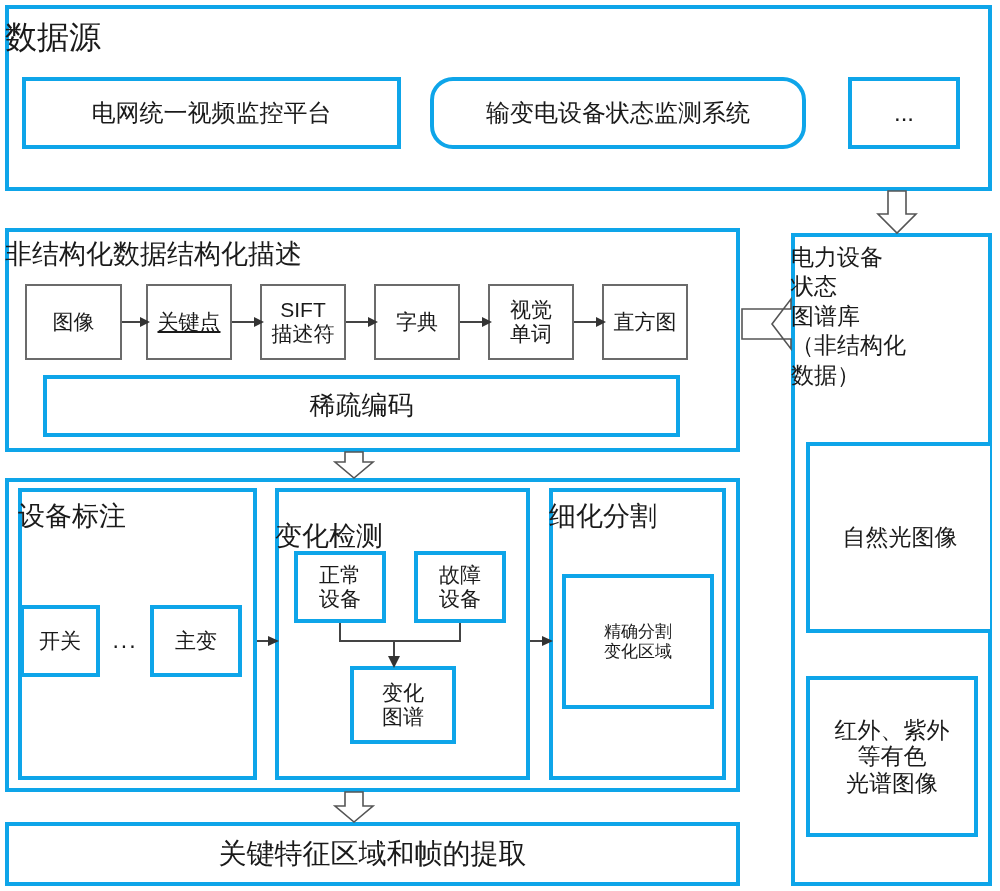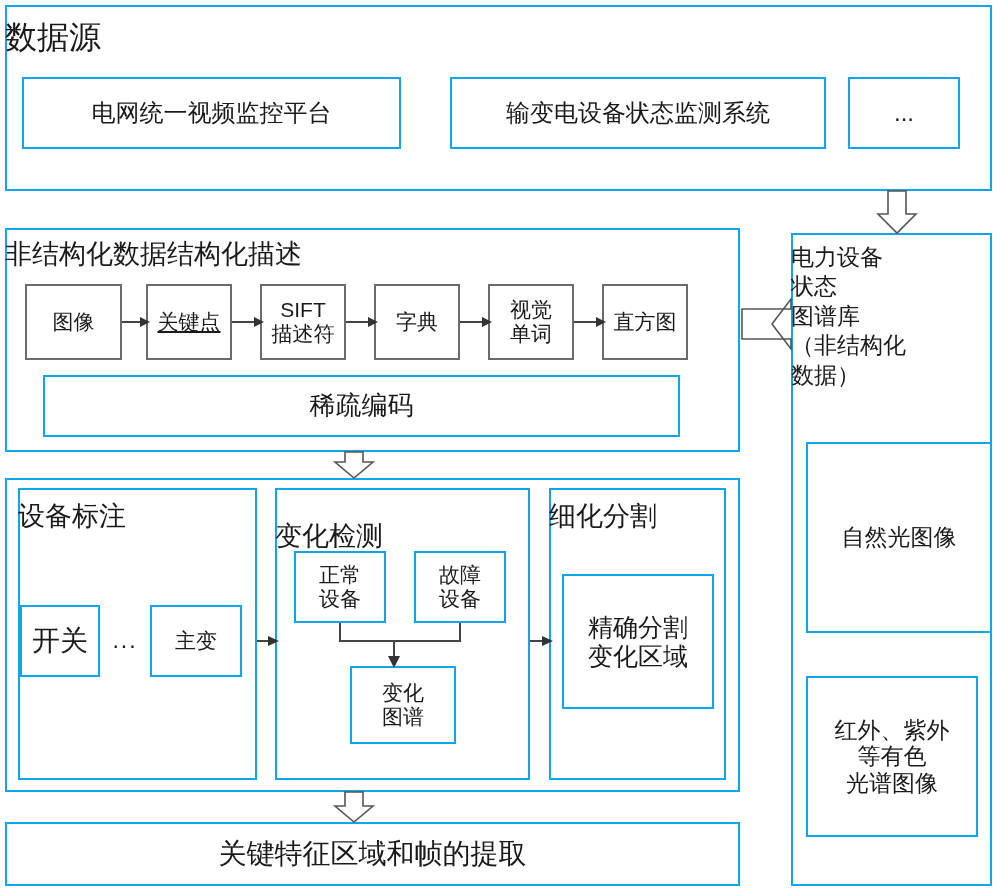--- a/index.html
+++ b/index.html
@@ -1,31 +1,31 @@
 <!DOCTYPE html>
 <html><head>
 <meta charset="utf-8">
 <style>
   html,body{margin:0;padding:0;background:#ffffff;}
   body{
     width:1000px;height:891px;position:relative;overflow:hidden;
     font-family:"Liberation Sans","DejaVu Sans",sans-serif;
     color:#1a1a1a;
   }
-  .box{position:absolute;box-sizing:border-box;border:2px solid #0ea5e9;background:#ffffff;}
+  .box{position:absolute;box-sizing:border-box;border:4px solid #0ea5e9;background:#ffffff;}
   .lbl{position:absolute;box-sizing:border-box;display:flex;align-items:center;justify-content:center;text-align:center;line-height:1.12;}
   .ctr{display:flex;align-items:center;justify-content:center;text-align:center;line-height:1.15;width:100%;height:100%;box-sizing:border-box;}
   .title{position:absolute;width:100%;text-align:left;}
   svg.ov{position:absolute;left:0;top:0;width:1000px;height:891px;pointer-events:none;}
 
   
   #ds-outer{left:5px;top:5px;width:987px;height:186px;}
   #ds-title{left:5px;top:16px;width:987px;font-size:32px;}
   #ds-b1{left:22px;top:77px;width:379px;height:72px;}
-  #ds-b2{left:450px;top:77px;width:376px;height:72px;}
+  #ds-b2{left:430px;top:77px;width:376px;height:72px;border-radius:23px;}
   #ds-b3{left:848px;top:77px;width:112px;height:72px;}
   .ds-txt{font-size:24px;}
 
   
   #pl-outer{left:5px;top:228px;width:735px;height:224px;}
   #pl-title{left:5px;top:236px;width:735px;font-size:27px;}
   .plbox{position:absolute;border:2px solid #6b6b6b;background:#fff;box-sizing:border-box;top:284px;height:76px;font-size:21px;}
   #pb1{left:25px;width:97px;}
   #pb2{left:146px;width:86px;text-decoration:underline;}
   #pb3{left:260px;width:86px;}
@@ -37,31 +37,31 @@
   
   #rc-outer{left:791px;top:233px;width:201px;height:653px;}
   #rc-title{left:791px;top:243px;width:201px;font-size:23px;line-height:1.28;}
   #rc-b1{left:806px;top:442px;width:186px;height:191px;font-size:23px;border-right-width:2px;}
   #rc-b2{left:806px;top:676px;width:172px;height:161px;font-size:23px;}
 
   
   #mid-outer{left:5px;top:478px;width:735px;height:314px;}
   #m1{left:18px;top:488px;width:239px;height:292px;}
   #m1-title{left:18px;top:498px;width:239px;font-size:27px;}
-  #m1-a{left:20px;top:605px;width:80px;height:72px;font-size:28px;}
+  #m1-a{left:20px;top:605px;width:80px;height:72px;font-size:21px;}
   #m1-b{left:150px;top:605px;width:92px;height:72px;font-size:21px;}
   #m1-dots{left:100px;top:605px;width:50px;height:72px;font-size:23px;letter-spacing:2px;}
   #m2{left:275px;top:488px;width:255px;height:292px;}
   #m2-title{left:275px;top:498px;width:255px;font-size:27px;margin-top:20px;}
   #m2-a{left:294px;top:551px;width:92px;height:72px;font-size:21px;}
   #m2-b{left:414px;top:551px;width:92px;height:72px;font-size:21px;}
   #m2-c{left:350px;top:666px;width:106px;height:78px;font-size:21px;}
   #m3{left:549px;top:488px;width:177px;height:292px;}
   #m3-title{left:549px;top:498px;width:177px;font-size:27px;}
-  #m3-a{left:562px;top:574px;width:152px;height:135px;font-size:25px;}
+  #m3-a{left:562px;top:574px;width:152px;height:135px;font-size:17px;}
 
   
   #bot{left:5px;top:822px;width:735px;height:64px;font-size:28px;}
 </style>
 </head>
 <body>
 
 <div class="box" id="ds-outer"></div>
 <div class="title" id="ds-title">数据源</div>
 <div class="box ds-txt" id="ds-b1">

